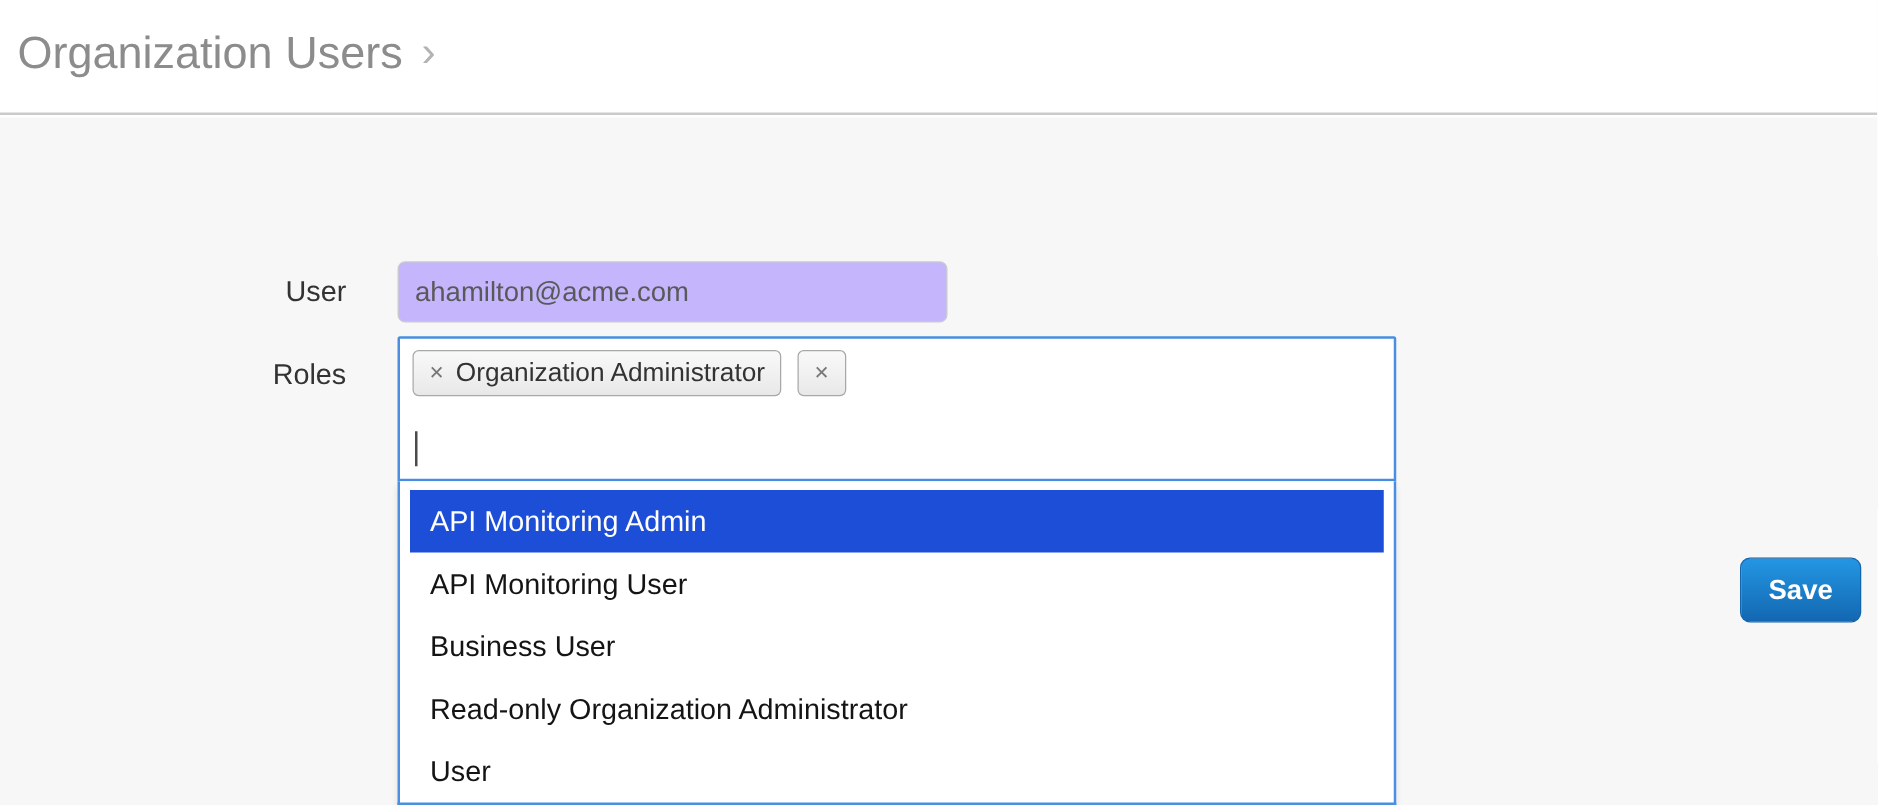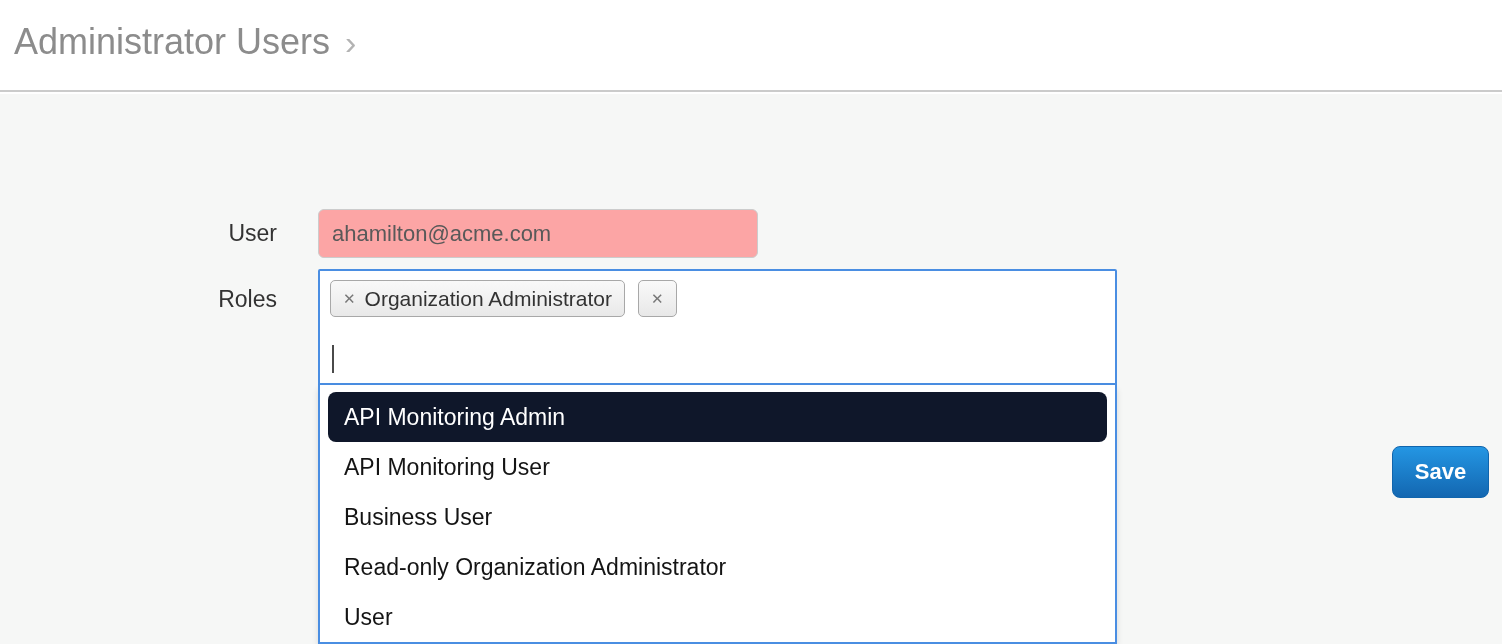--- a/index.html
+++ b/index.html
@@ -64,21 +64,21 @@
   .label-email { top: 209px; height: 49px; }
   .label-roles { top: 271px; height: 56px; }
 
   
   .email-input {
     position: absolute;
     left: 318px; top: 209px;
     width: 440px; height: 49px;
     border: 1px solid #cccccc;
     border-radius: 6px;
-    background: #fca5a5;
+    background: #c4b5fd;
     padding: 0 13px;
     font-family: "Liberation Sans", "DejaVu Sans", sans-serif;
     font-size: 22px;
     color: #595959;
     outline: none;
   }
 
   
   .roles-box {
     position: absolute;
@@ -146,23 +146,22 @@
     height: 50px;
     line-height: 50px;
     padding: 0 16px;
     font-size: 23px;
     color: #141414;
     cursor: pointer;
     white-space: nowrap;
     overflow: hidden;
   }
   .roles-dropdown li.highlighted {
-    background: #0f172a;
+    background: #1d4ed8;
     color: #ffffff;
-    border-radius: 8px;
   }
 
   
   .btn {
     position: absolute;
     top: 446px;
     height: 52px;
     border-radius: 8px;
     font-family: "Liberation Sans", "DejaVu Sans", sans-serif;
     font-size: 22px;
@@ -183,21 +182,21 @@
     background: linear-gradient(180deg, #2496e3 0%, #1367b1 100%);
     color: #ffffff;
   }
 </style>
 </head>
 <body>
 
 <div class="screen">
 
   <div class="header">
-    <span class="crumb-parent">Administrator Users</span>
+    <span class="crumb-parent">Organization Users</span>
     <span class="crumb-sep">›</span>
   </div>
 
   <div class="content"></div>
 
   <label class="field-label label-email">User</label>
 
   <input class="email-input" type="text" value="ahamilton@acme.com" style="">
 
   <label class="field-label label-roles">Roles</label>

